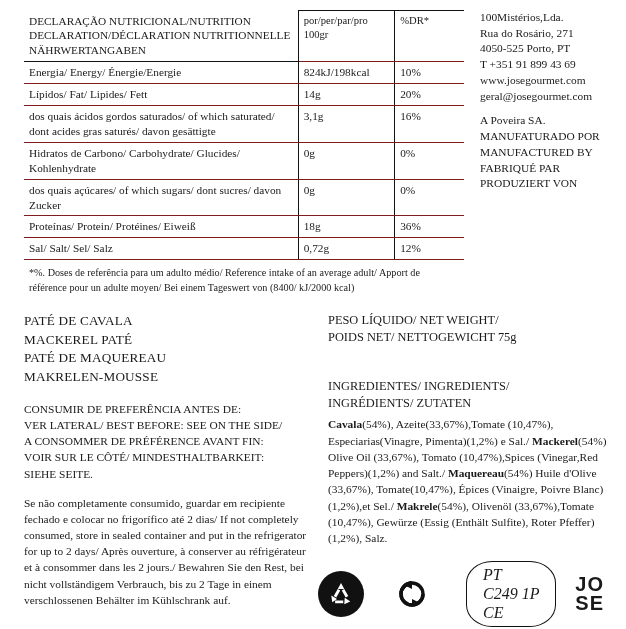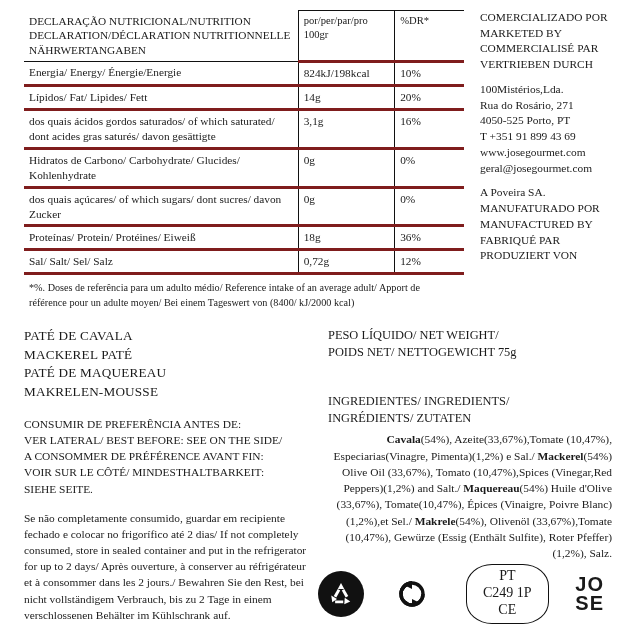--- a/index.html
+++ b/index.html
@@ -34,21 +34,21 @@
     flex: 0 0 440px;
   }
   table.nutrition {
     border-collapse: collapse;
     width: 100%;
     font-size: 11.3px;
     line-height: 1.32;
   }
   table.nutrition td {
     border-top: 1px solid #111;
-    border-bottom: 3px solid #7f1d1d;
+    border-bottom: 1px solid #7f1d1d;
     padding: 3px 4px 3px 5px;
     vertical-align: top;
   }
   table.nutrition tr.head td {
     border-top: none;
   }
   table.nutrition tr.head td.c1 {
     border-bottom: none;
   }
   table.nutrition td.c1 {
@@ -126,21 +126,21 @@
   }
   .ing-title {
     font-size: 12.4px;
     line-height: 1.4;
     margin-bottom: 4px;
     margin-top: 31px;
   }
   .ing-body {
     font-size: 11.4px;
     line-height: 1.43;
-    text-align: right;
+    text-align: left;
   }
   .ing-body b {
     font-weight: bold;
   }
 
   
   .footer {
     position: absolute;
     left: 0;
     bottom: 6px;
@@ -167,23 +167,23 @@
     margin-left: 26px;
     display: flex;
     align-items: center;
     justify-content: center;
   }
   .pt-box {
     margin-left: 30px;
     border: 1.4px solid #111;
     border-radius: 26px/22px;
     padding: 3px 16px 4px 16px;
-    text-align: center;
-    font-size: 14px;
+    font-size: 16px;
     line-height: 1.2;
+    font-style: italic;
   }
   .jose-logo {
     margin-left: auto;
     font-family: "Liberation Sans", sans-serif;
     font-weight: bold;
     font-size: 20px;
     line-height: 0.95;
     letter-spacing: 1px;
     text-align: right;
     padding-right: 4px;
@@ -241,21 +241,20 @@
             <td class="c1">Sal/ Salt/ Sel/ Salz</td>
             <td class="c2">0,72g</td>
             <td class="c3">12%</td>
           </tr>
         </tbody>
       </table>
       <div class="footnote">*%. Doses de referência para um adulto médio/ Reference intake of an average adult/ Apport de référence pour un adulte moyen/ Bei einem Tageswert von (8400/ kJ/2000 kcal)</div>
     </div>
 
     <div class="company">
-      <div class="blk">COMERCIALIZADO POR MARKETED BY COMMERCIALISÉ PAR VERTRIEBEN DURCH</div>
       <div class="blk" style="white-space: pre-line;">100Mistérios,Lda.
 Rua do Rosário, 271
 4050-525 Porto, PT
 T +351 91 899 43 69
 www.josegourmet.com
 geral@josegourmet.com</div>
       <div class="blk tight">A Poveira SA.</div>
       <div class="blk tight">MANUFATURADO POR MANUFACTURED BY FABRIQUÉ PAR PRODUZIERT VON</div>
     </div>
 

